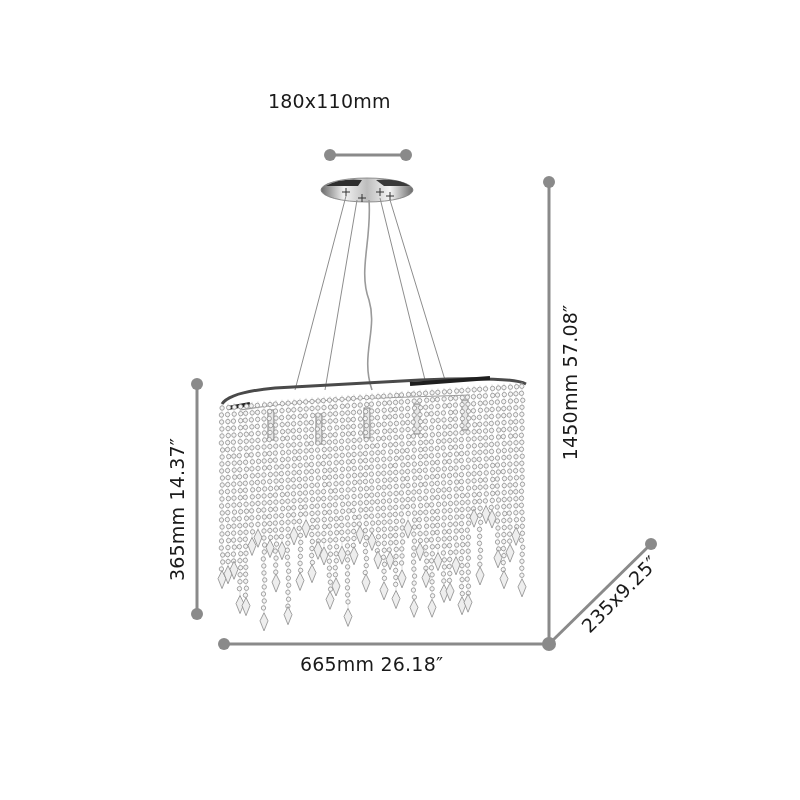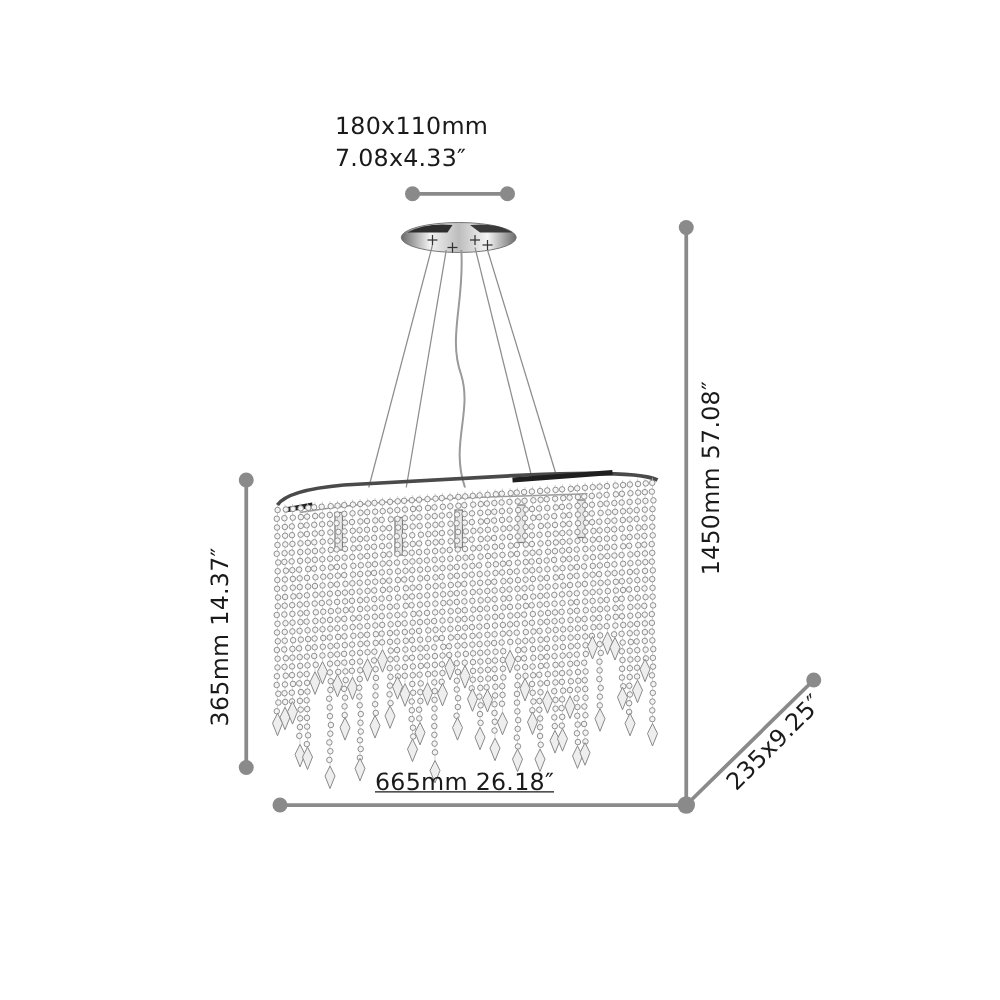--- a/index.html
+++ b/index.html
@@ -1453,22 +1453,21 @@
       <circle cx="224" cy="644" r="6" fill="#8a8a8a"></circle>
     </g>
 
     <g>
       <line x1="549" y1="644" x2="651" y2="544" stroke="#8a8a8a" stroke-width="3"></line>
       <circle cx="651" cy="544" r="6" fill="#8a8a8a"></circle>
     </g>
   </svg>
 
   <div class="label canopy-label" style="left:268px; top:92px;">180x110mm</div>
-  <div class="label canopy-label" style="left:268px; top:118px;">7.08x4.33″</div>
 
   <div class="label rot-left" style="left:480px; top:373px; width:180px; text-align:center;">1450mm  57.08″</div>
 
   <div class="label rot-left" style="left:97px; top:500px; width:160px; text-align:center;">365mm  14.37″</div>
 
-  <div class="label" style="left:300px; top:617px;text-decoration:underline;">665mm   26.18″</div>
+  <div class="label" style="left:300px; top:655px;">665mm   26.18″</div>
 
   <div class="label rot-diag" style="left:565px; top:585px; width:110px; text-align:center;">235x9.25″</div>
 </div>
 
 </body></html>

